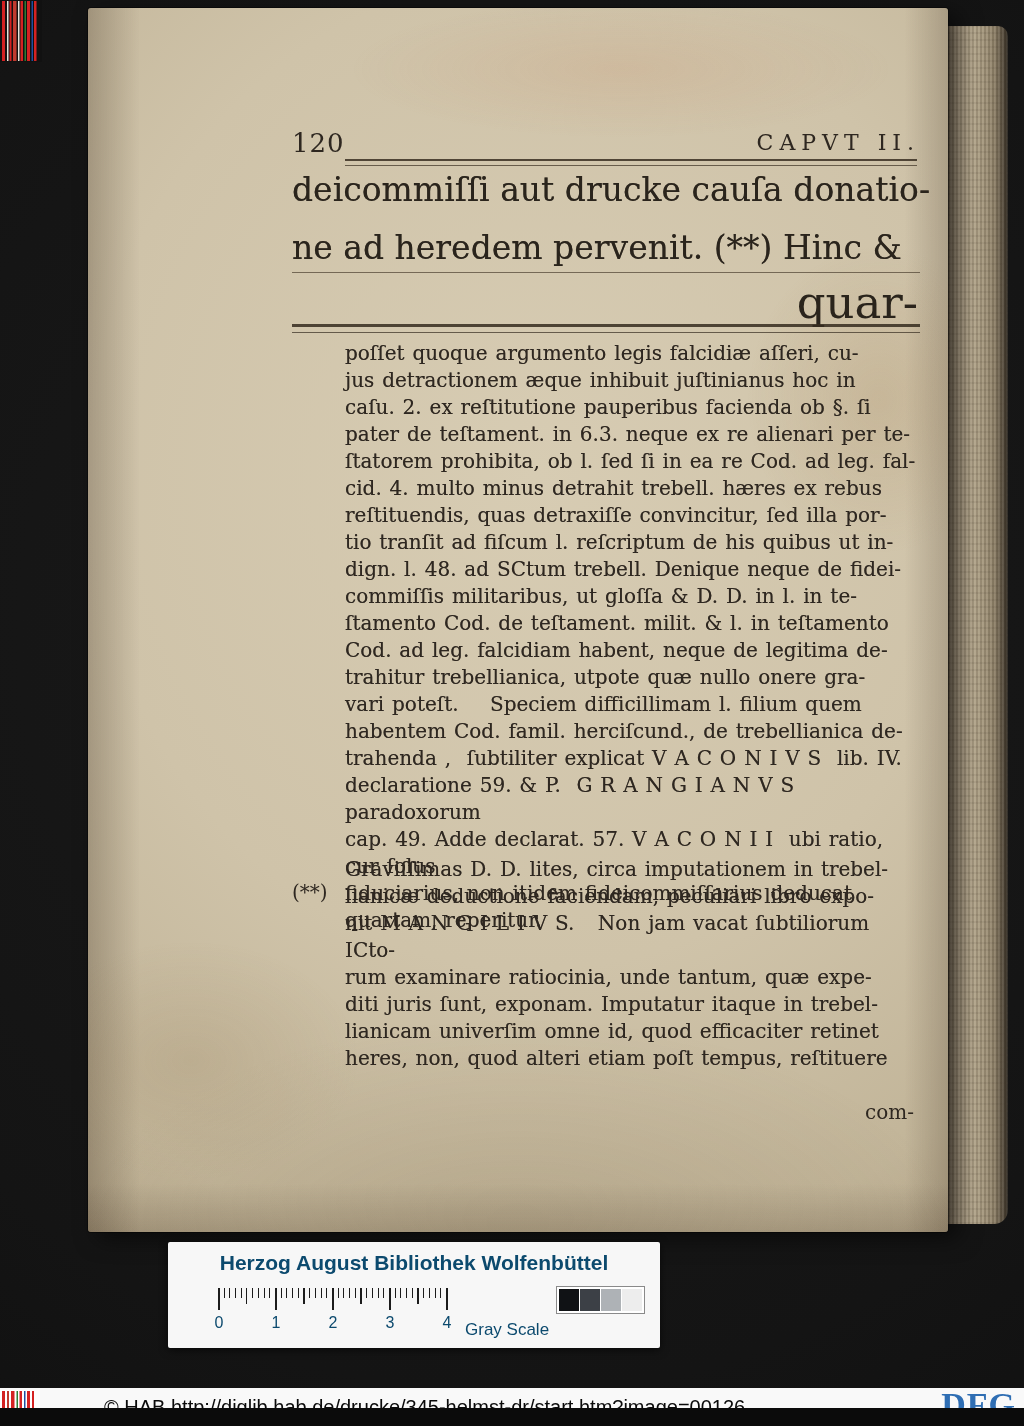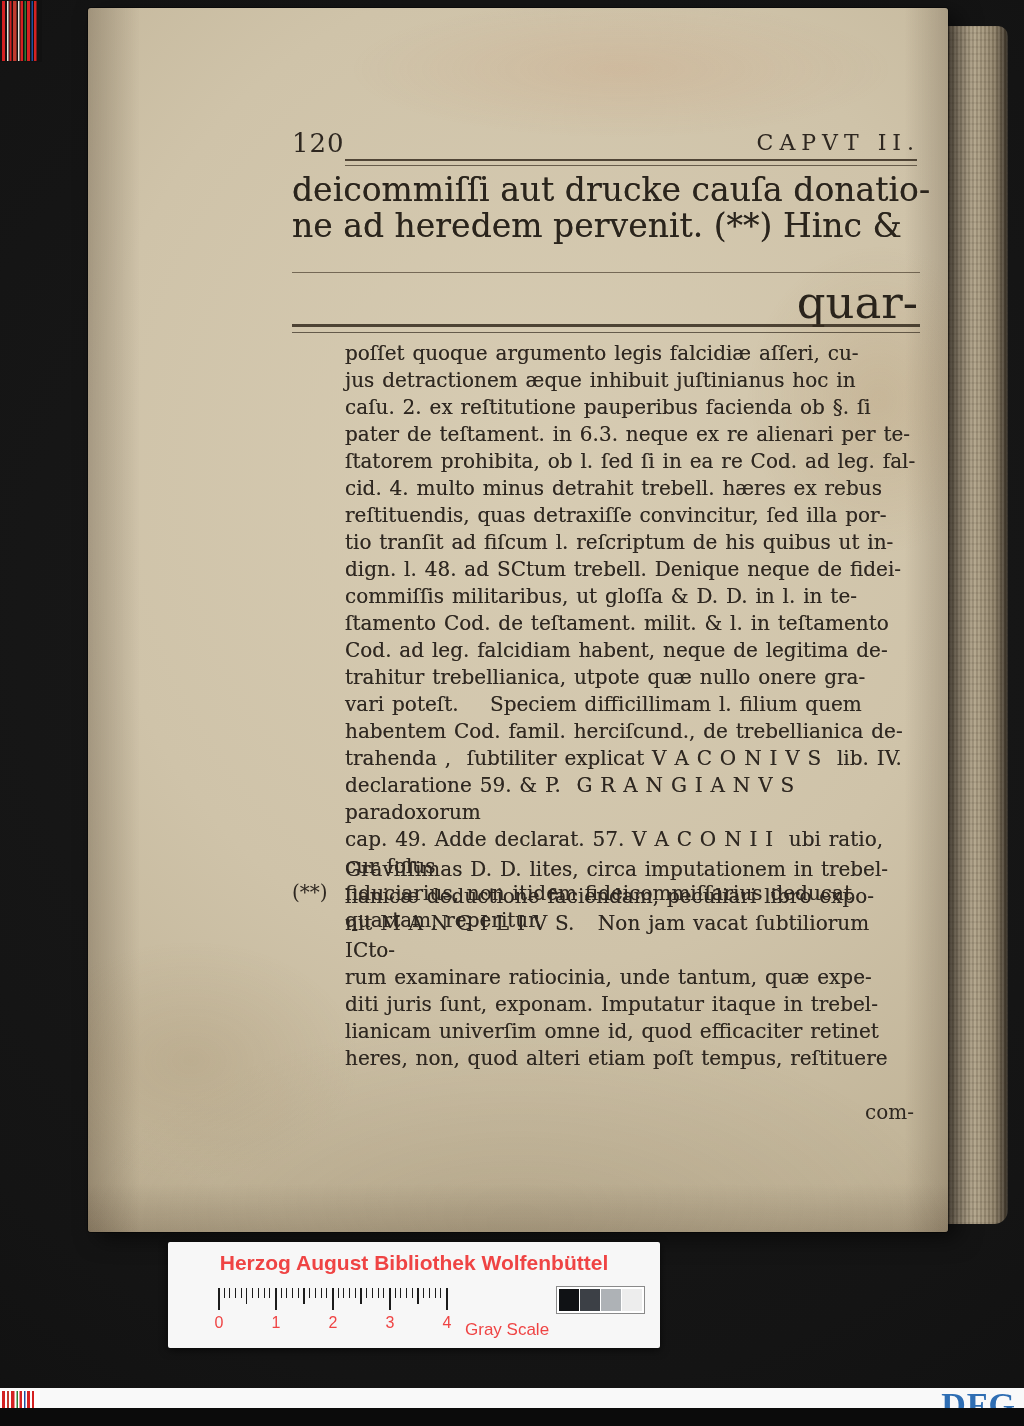--- a/index.html
+++ b/index.html
@@ -27,40 +27,40 @@
       linear-gradient(0deg, rgba(60,45,30,.18) 0%, rgba(0,0,0,0) 4%);}
 
   .content{position:absolute;left:204px;top:118px;width:628px;color:#2e2720;}
   .pageno{position:absolute;left:0;top:2px;font-size:26px;letter-spacing:1px;}
   .runhead{position:absolute;left:0;right:0;top:4px;text-align:right;font-size:22px;letter-spacing:6px;}
   .rule-header{position:absolute;left:53px;width:572px;top:33px;height:4px;
     border-top:2.5px solid rgba(58,47,34,.85);border-bottom:1.5px solid rgba(58,47,34,.7);}
   .head{position:absolute;left:0;right:0;font-size:33px;white-space:nowrap;color:#2a241c;
     text-shadow:0 0 .5px rgba(43,36,28,.6);}
   .head1{top:44px;}
-  .head2{top:80px;}
+  .head2{top:102px;}
   .rule-thin{position:absolute;left:0;width:628px;top:146px;border-top:1.5px solid rgba(66,54,38,.65);}
   .catchhead{position:absolute;right:2px;top:150px;font-size:45px;color:#2a241c;}
   .rule-section{position:absolute;left:0;width:628px;top:198px;height:5px;
     border-top:3.5px solid rgba(54,44,31,.85);border-bottom:1.5px solid rgba(54,44,31,.7);}
   .bodytext{position:absolute;left:53px;width:578px;font-size:20px;line-height:27px;
     white-space:pre-wrap;word-spacing:1.5px;text-shadow:0 0 .4px rgba(46,39,32,.55);}
   .note{top:214px;}
   .fnmark{position:absolute;left:0;top:754px;font-size:20px;}
   .fn{top:730px;}
   .catchword{position:absolute;right:6px;top:949px;font-size:20px;margin-top:25px;}
 
   
   .cal-top{position:absolute;left:0;top:0;}
   .cal-bottom{position:absolute;left:0;top:2px;}
 
   
   .scale-card{position:absolute;left:168px;top:1242px;width:492px;height:106px;background:#f7f7f7;
     border-radius:2px;box-shadow:0 2px 8px rgba(0,0,0,.6);
-    font-family:"Liberation Sans", sans-serif;color:#ef4444;}
+    font-family:"Liberation Sans", sans-serif;color:#0c4a6e;}
   .card-title{position:absolute;left:0;right:0;top:9px;text-align:center;font-size:21px;font-weight:bold;}
   .ruler{position:absolute;left:50px;top:46px;width:240px;height:52px;}
   .ticks{position:absolute;left:0;top:0;width:231px;height:22px;
     background-image:
       repeating-linear-gradient(90deg,#1c1c1c 0 1px, rgba(0,0,0,0) 1px 5.7px),
       repeating-linear-gradient(90deg,#1c1c1c 0 1px, rgba(0,0,0,0) 1px 28.5px),
       repeating-linear-gradient(90deg,#1c1c1c 0 2px, rgba(0,0,0,0) 2px 57px);
     background-size:231px 10px,231px 16px,231px 22px;background-repeat:no-repeat;}
   .nums{position:absolute;left:0;top:26px;width:230px;height:20px;font-size:16px;}
   .nums span{position:absolute;transform:translateX(-50%);}
@@ -169,16 +169,17 @@
       <rect x="0" y="0" width="40" height="34" fill="#ffffff"></rect>
       <rect x="2" y="1" width="3" height="32" fill="#d42222"></rect>
       <rect x="7" y="1" width="2" height="32" fill="#c03a2e"></rect>
       <rect x="11" y="1" width="3.5" height="32" fill="#d42222"></rect>
       <rect x="16.5" y="1" width="1.5" height="32" fill="#2e7d32"></rect>
       <rect x="19.5" y="1" width="2.5" height="32" fill="#d42222"></rect>
       <rect x="24" y="1" width="1.5" height="32" fill="#1e4fa0"></rect>
       <rect x="27" y="1" width="3" height="32" fill="#d42222"></rect>
       <rect x="32" y="1" width="2" height="32" fill="#d42222"></rect>
     </svg>
+    <div class="copyright">© HAB http://diglib.hab.de/drucke/345-helmst-dr/start.htm?image=00126</div>
     <div class="dfg">DFG</div>
   </div>
 
 </div>
 
 </body></html>

